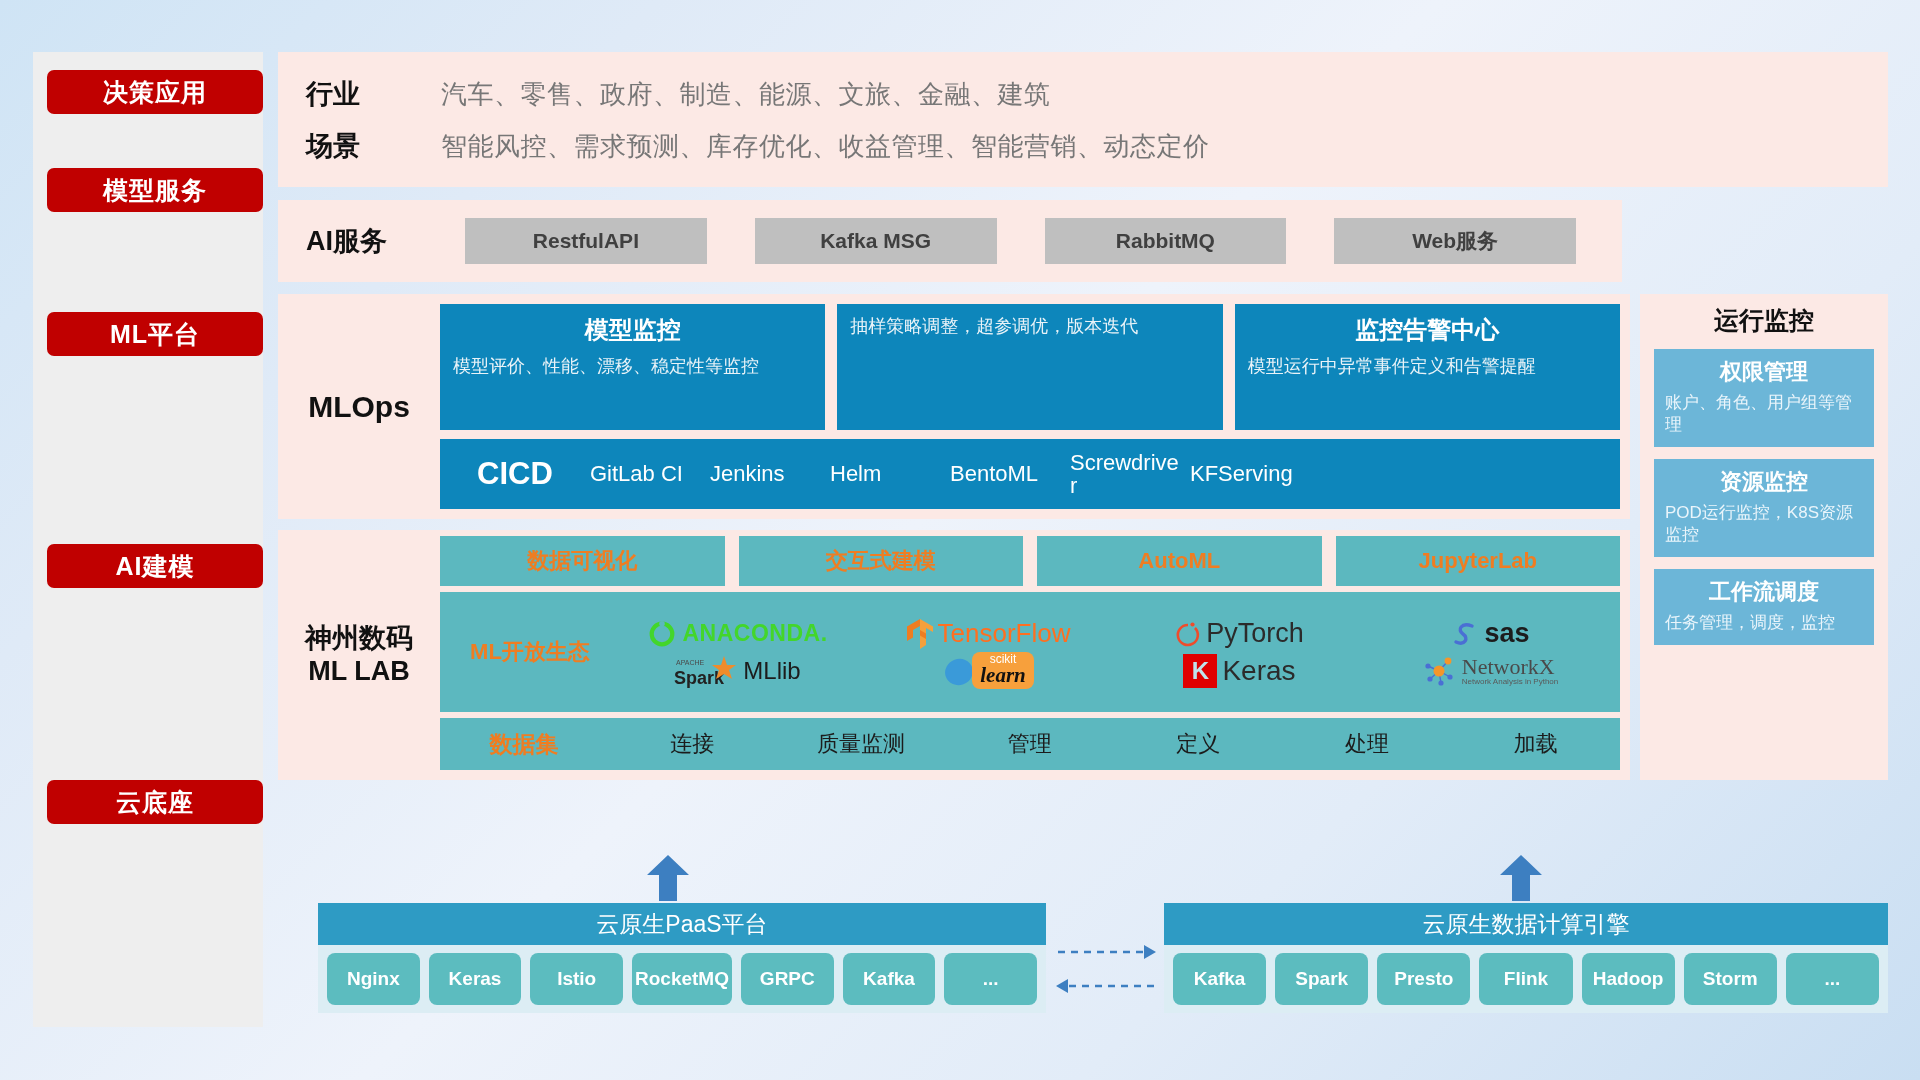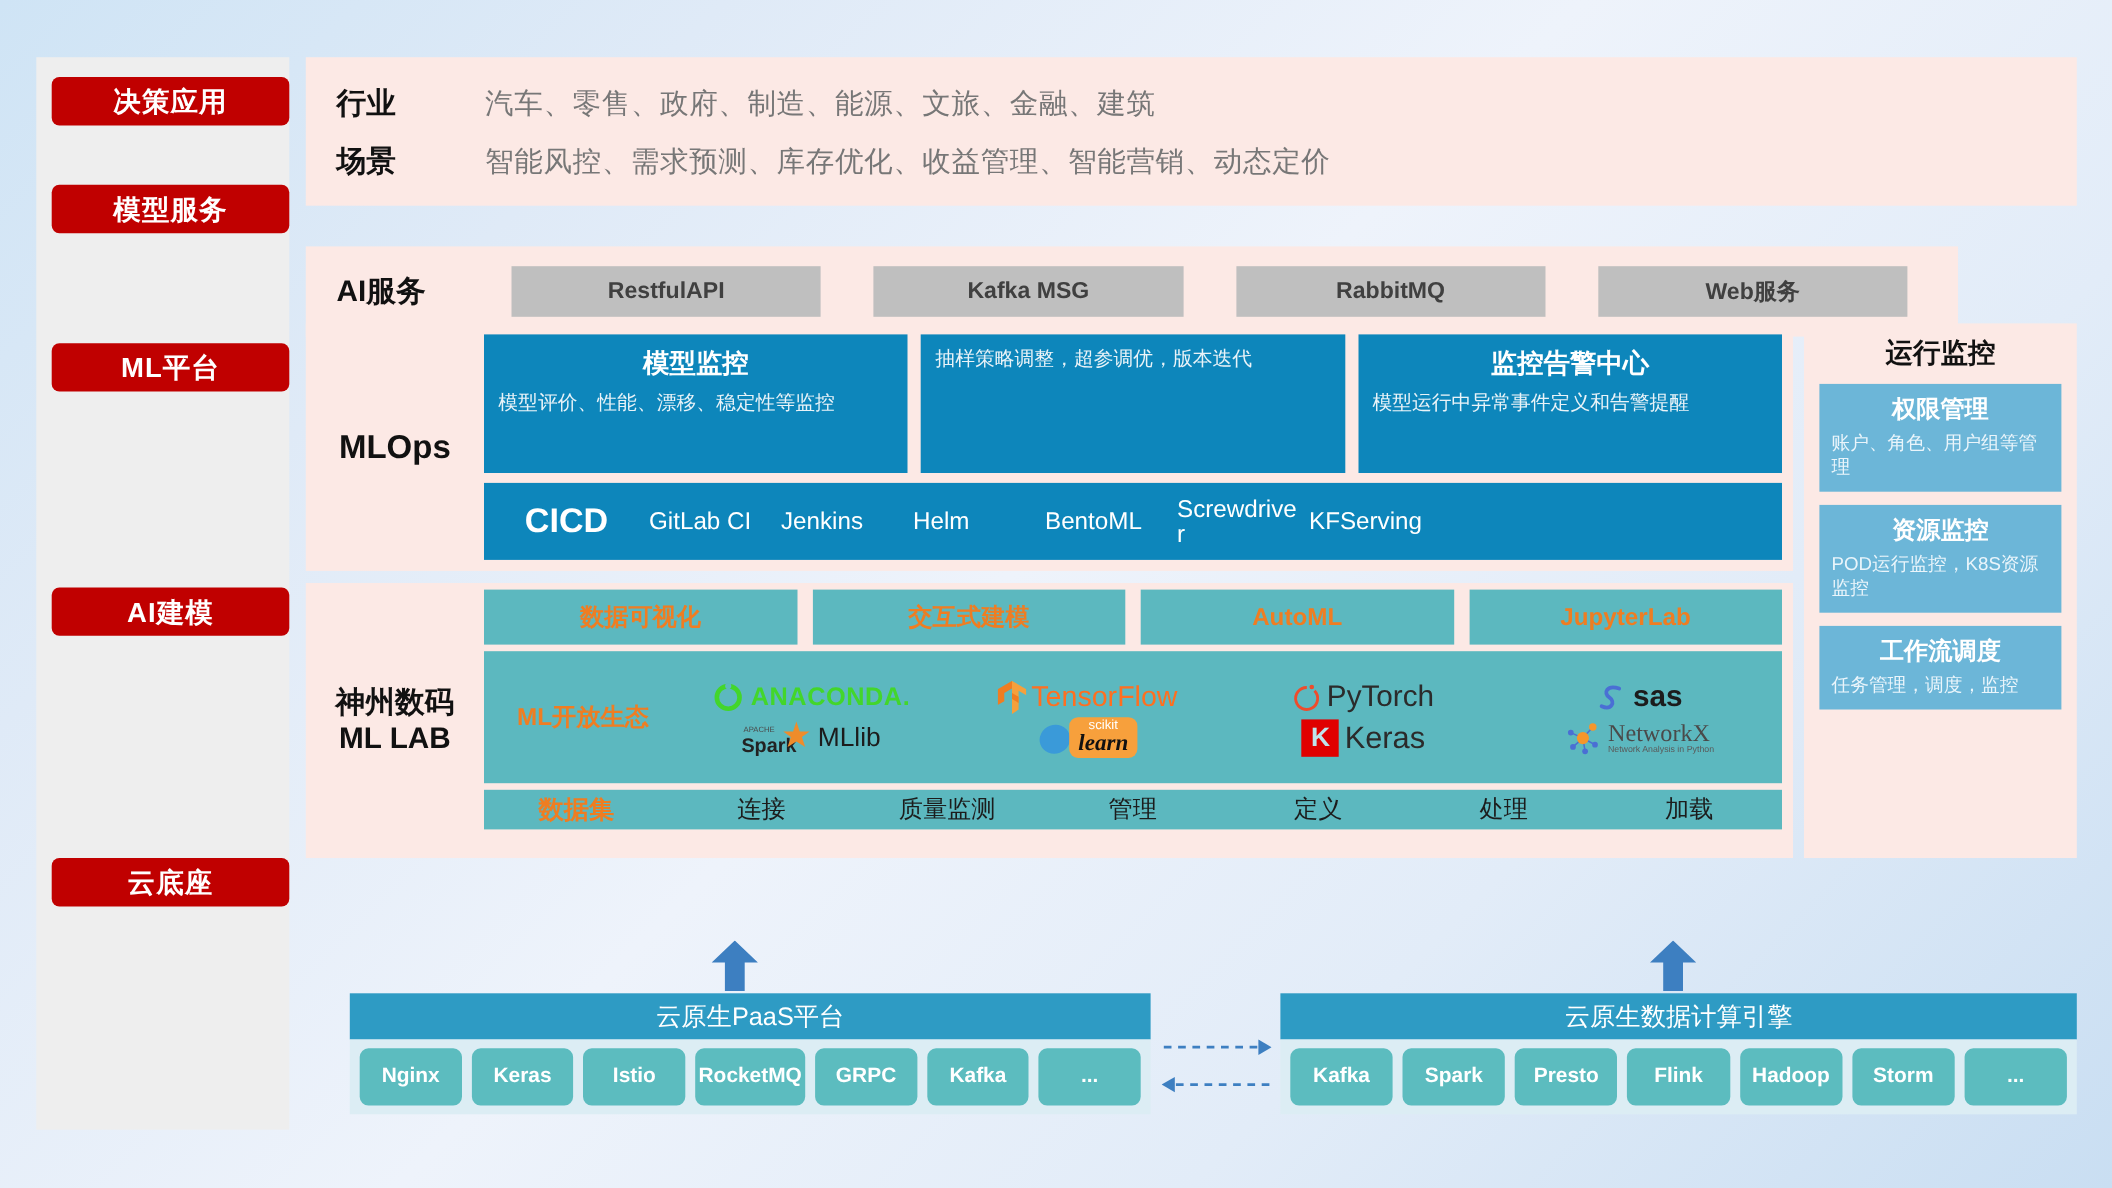--- a/index.html
+++ b/index.html
@@ -26,22 +26,22 @@
 
   .band{ background:#fce9e5; }
 
   
   #band-app{ position:absolute; left:0; top:0; width:1610px; height:135px; padding:16px 0 0 28px;}
   .app-row{ display:flex; align-items:center; height:52px; }
   .app-key{ width:135px; font-size:27px; font-weight:bold; color:#111; }
   .app-val{ font-size:26px; color:#777; letter-spacing:.5px;}
 
   
-  #band-svc{ position:absolute; left:0; top:148px; width:1502px; height:82px;
-             display:flex; align-items:center; padding-left:28px;margin-top:24px;}
+  #band-svc{ position:absolute; left:0; top:148px; width:1344px; height:82px;
+             display:flex; align-items:center; padding-left:28px;}
   .svc-key{ width:135px; font-size:27px; font-weight:bold; color:#111;}
   .svc-items{ display:flex; gap:0; flex:1; padding-right:22px;}
   .svc-box{ flex:1; margin:0 24px; height:46px; background:#bfbfbf; color:#404040;
             font-size:21px; font-weight:bold; display:flex; align-items:center; justify-content:center;}
 
   
   #band-mlops{ position:absolute; left:0; top:242px; width:1352px; height:225px; display:flex;}
   .mlops-key{ width:162px; display:flex; align-items:center; justify-content:center;
               font-size:30px; font-weight:bold; color:#111;}
   .mlops-body{ flex:1; padding:10px 10px 8px 0; display:flex; flex-direction:column; gap:9px;}
@@ -60,21 +60,21 @@
   .lab-key{ width:162px; display:flex; flex-direction:column; align-items:center;
             justify-content:center; font-size:27px; font-weight:bold; color:#111; line-height:1.22;}
   .lab-body{ flex:1; padding:6px 10px 10px 0; display:flex; flex-direction:column; gap:6px;}
   .lab-tools{ display:flex; gap:14px; height:50px;}
   .lab-tool{ flex:1; background:#5cb8bf; color:#ef7d22; font-weight:bold; font-size:22px;
              display:flex; align-items:center; justify-content:center;}
   .lab-eco{ background:#5cb8bf; height:120px; display:flex; align-items:center; padding:0 6px;}
   .eco-label{ width:168px; color:#ef7d22; font-weight:bold; font-size:22px; text-align:center;}
   .eco-grid{ flex:1; display:grid; grid-template-columns:repeat(4,1fr); grid-template-rows:1fr 1fr;
              align-items:center; justify-items:center; gap:0 4px;}
-  .lab-data{ background:#5cb8bf; height:36px; display:flex; align-items:center;}
+  .lab-data{ background:#5cb8bf; height:52px; display:flex; align-items:center;}
   .data-label{ width:168px; color:#ef7d22; font-weight:bold; font-size:23px; text-align:center;}
   .data-item{ flex:1; text-align:center; font-size:22px; color:#1c1c1c;}
 
   
   #band-monitor{ position:absolute; left:1362px; top:242px; width:248px; height:486px;
                  background:#fce9e5; padding:10px 14px;}
   #band-monitor h3{ text-align:center; font-size:25px; font-weight:bold; color:#111; margin-bottom:12px;}
   .mon-card{ background:#6cb6d8; margin-bottom:12px; padding:8px 11px 11px; }
   .mon-card h5{ text-align:center; color:#fff; font-size:22px; font-weight:bold; margin-bottom:5px;}
   .mon-card p{ color:#eaf5fb; font-size:17px; line-height:1.3;}
@@ -106,21 +106,21 @@
 <div id="layer-rail">
   <div class="layer-chip" style="top:18px">
       <span>决策应用</span>
     </div>
   <div class="layer-chip" style="top:116px">
       <span>模型服务</span>
     </div>
   <div class="layer-chip" style="top:260px">
       <span>ML平台</span>
     </div>
-  <div class="layer-chip" style="top:482px">
+  <div class="layer-chip" style="top:492px">
       <span>AI建模</span>
     </div>
   <div class="layer-chip" style="top:728px">
       <span>云底座</span>
     </div>
 </div>
 
 <div id="main">
 
   <div id="band-app" class="band">

